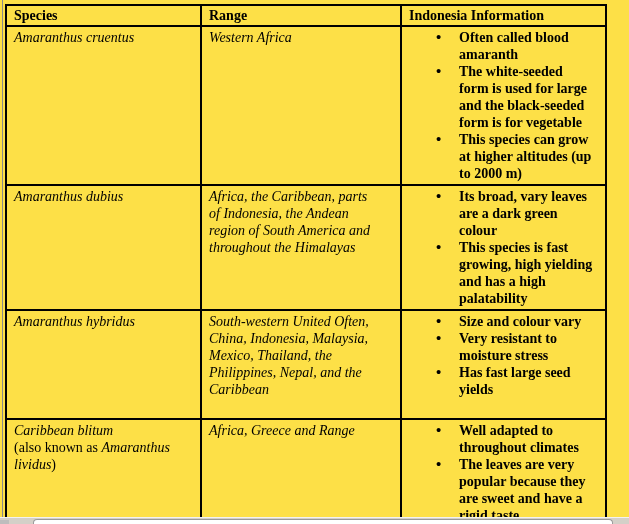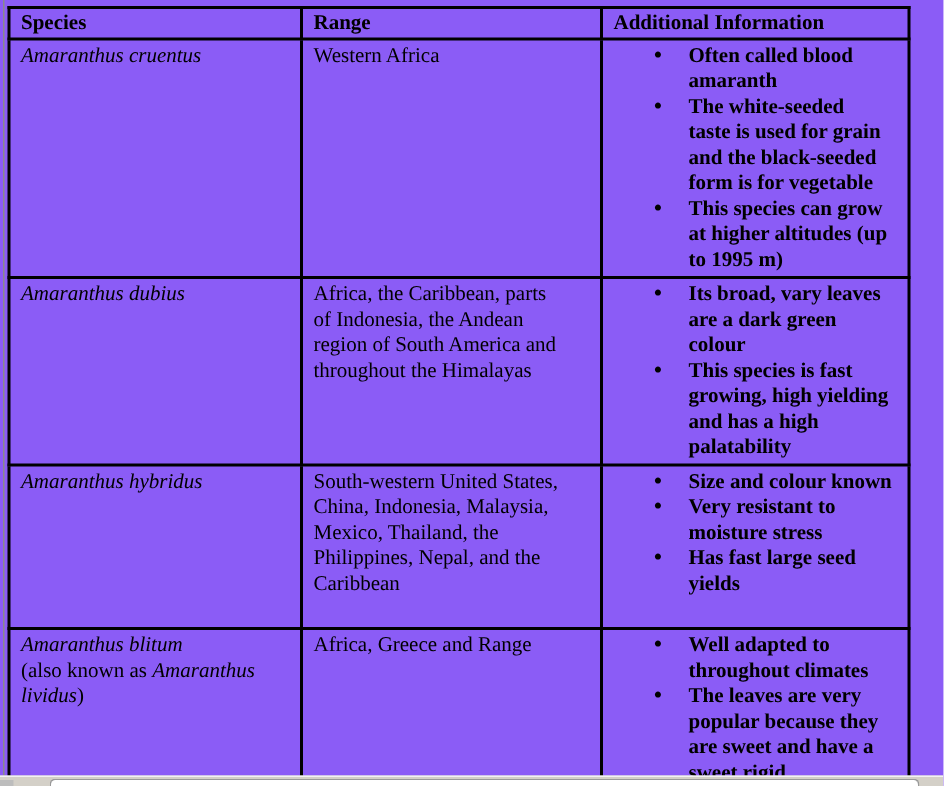--- a/index.html
+++ b/index.html
@@ -4,21 +4,21 @@
 <style>
   html, body {
     margin: 0;
     padding: 0;
     background: #ffffff;
   }
   .page {
     position: relative;
     width: 629px;
     height: 524px;
-    background: #8b5cf6;
+    background: #fde047;
     overflow: hidden;
     font-family: "Liberation Serif", "DejaVu Serif", serif;
     font-size: 14px;
     line-height: 17px;
     color: #000000;
   }
   .window-left-edge {
     position: absolute;
     left: 2px;
     top: 0;
@@ -46,21 +46,21 @@
   .species-table th {
     font-weight: bold;
     padding-top: 1px;
     padding-bottom: 1px;
   }
   .col-species { width: 195px; }
   .col-range   { width: 200px; }
   .col-info    { width: 205px; }
 
   .it { font-style: italic; }
-  .wrap-lines { white-space: pre-line; }
+  .wrap-lines { white-space: pre-line; font-style: italic; }
 
   ul.info-list {
     margin: 0 0 0 50px;
     padding: 0;
     list-style: none;
   }
   ul.info-list li {
     position: relative;
     white-space: pre-line;
     margin: 0;
@@ -114,37 +114,37 @@
   <table class="species-table">
     <colgroup>
       <col class="col-species">
       <col class="col-range">
       <col class="col-info">
     </colgroup>
     <tbody>
       <tr style="height:19px;">
         <th>Species</th>
         <th>Range</th>
-        <th>Additional Information</th>
+        <th>Indonesia Information</th>
       </tr>
 
       <tr style="height:155px;">
         <td><span class="it">Amaranthus cruentus</span></td>
         <td><span class="wrap-lines">Western Africa</span></td>
         <td>
           <ul class="info-list">
             <li>Often called blood
 amaranth</li>
             <li>The white-seeded
-taste is used for grain
+form is used for large
 and the black-seeded
 form is for vegetable</li>
             <li>This species can grow
 at higher altitudes (up
-to 1995 m)</li>
+to 2000 m)</li>
           </ul>
         </td>
       </tr>
 
       <tr style="height:125px;">
         <td><span class="it">Amaranthus dubius</span></td>
         <td><span class="wrap-lines">Africa, the Caribbean, parts
 of Indonesia, the Andean
 region of South America and
 throughout the Himalayas</span></td>
@@ -156,48 +156,48 @@
             <li>This species is fast
 growing, high yielding
 and has a high
 palatability</li>
           </ul>
         </td>
       </tr>
 
       <tr style="height:109px;">
         <td><span class="it">Amaranthus hybridus</span></td>
-        <td><span class="wrap-lines">South-western United States,
+        <td><span class="wrap-lines">South-western United Often,
 China, Indonesia, Malaysia,
 Mexico, Thailand, the
 Philippines, Nepal, and the
 Caribbean</span></td>
         <td>
           <ul class="info-list">
-            <li>Size and colour known</li>
+            <li>Size and colour vary</li>
             <li>Very resistant to
 moisture stress</li>
             <li>Has fast large seed
 yields</li>
           </ul>
         </td>
       </tr>
 
       <tr style="height:104px;">
-        <td><span class="it">Amaranthus blitum</span><br><span>(also known as </span><span class="it wrap-lines">Amaranthus
+        <td><span class="it">Caribbean blitum</span><br><span>(also known as </span><span class="it wrap-lines">Amaranthus
 lividus</span><span>)</span></td>
         <td><span class="wrap-lines">Africa, Greece and Range</span></td>
         <td>
           <ul class="info-list">
             <li>Well adapted to
 throughout climates</li>
             <li>The leaves are very
 popular because they
 are sweet and have a
-sweet rigid</li>
+rigid taste</li>
           </ul>
         </td>
       </tr>
     </tbody>
   </table>
 
   <div class="hscrollbar">
     <div class="hscroll-corner"></div>
     <div class="hscroll-thumb"></div>
   </div>

